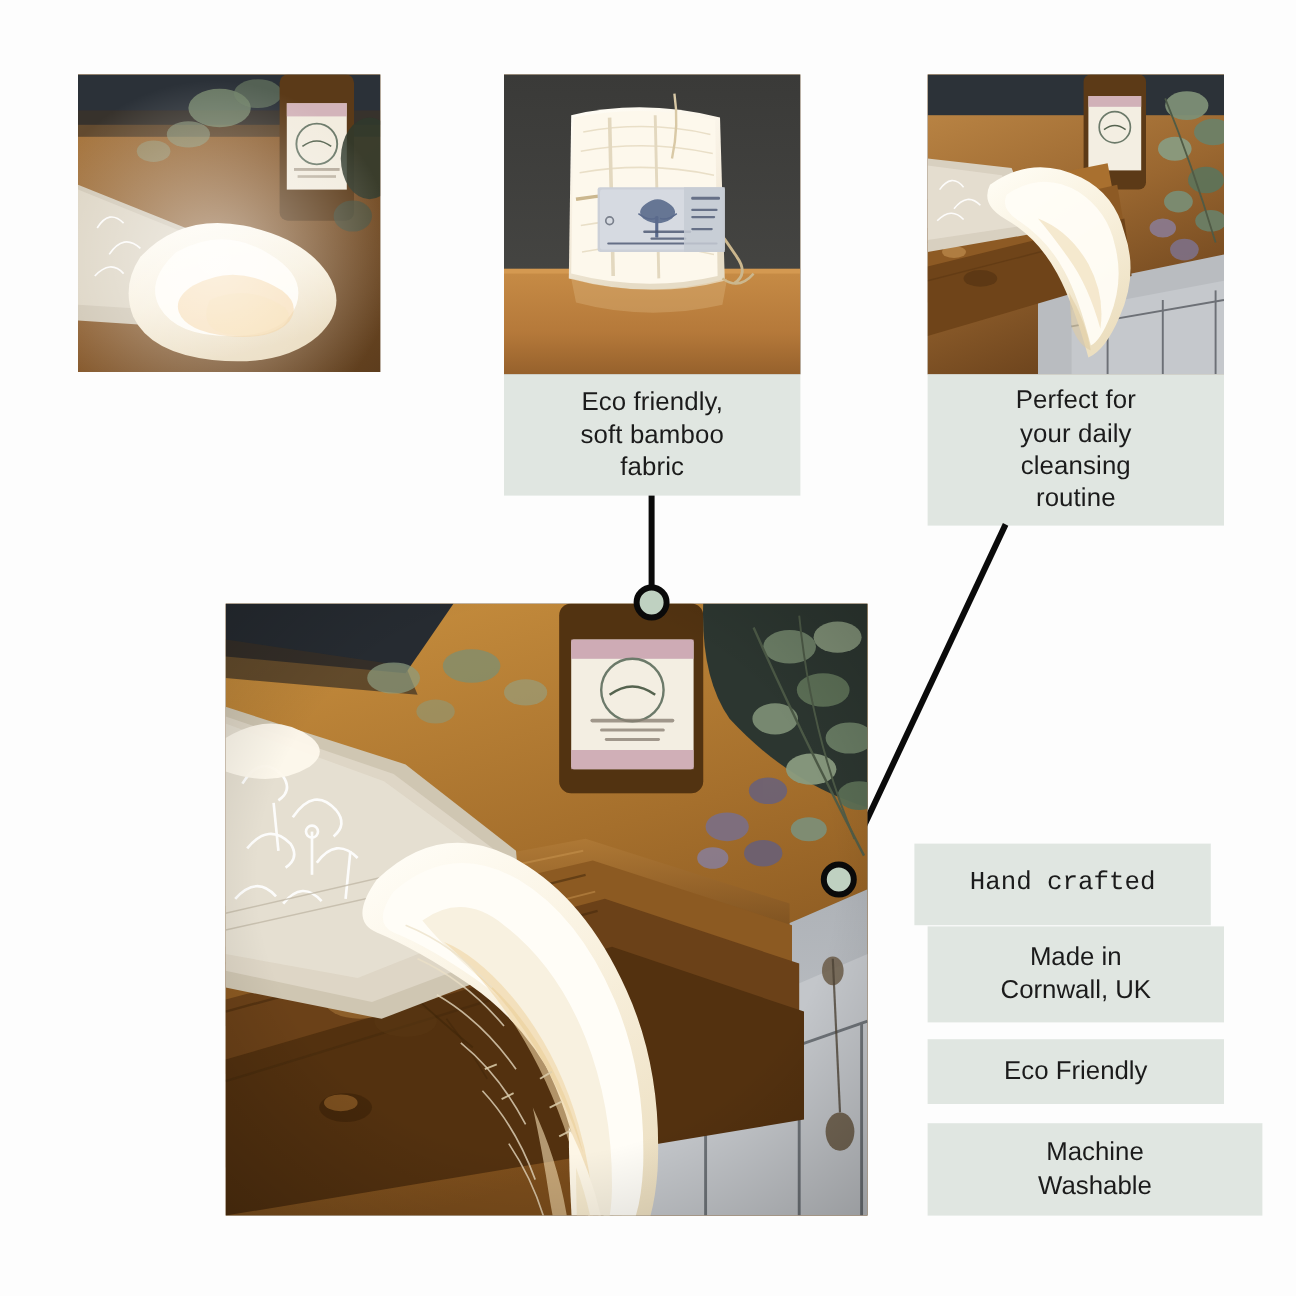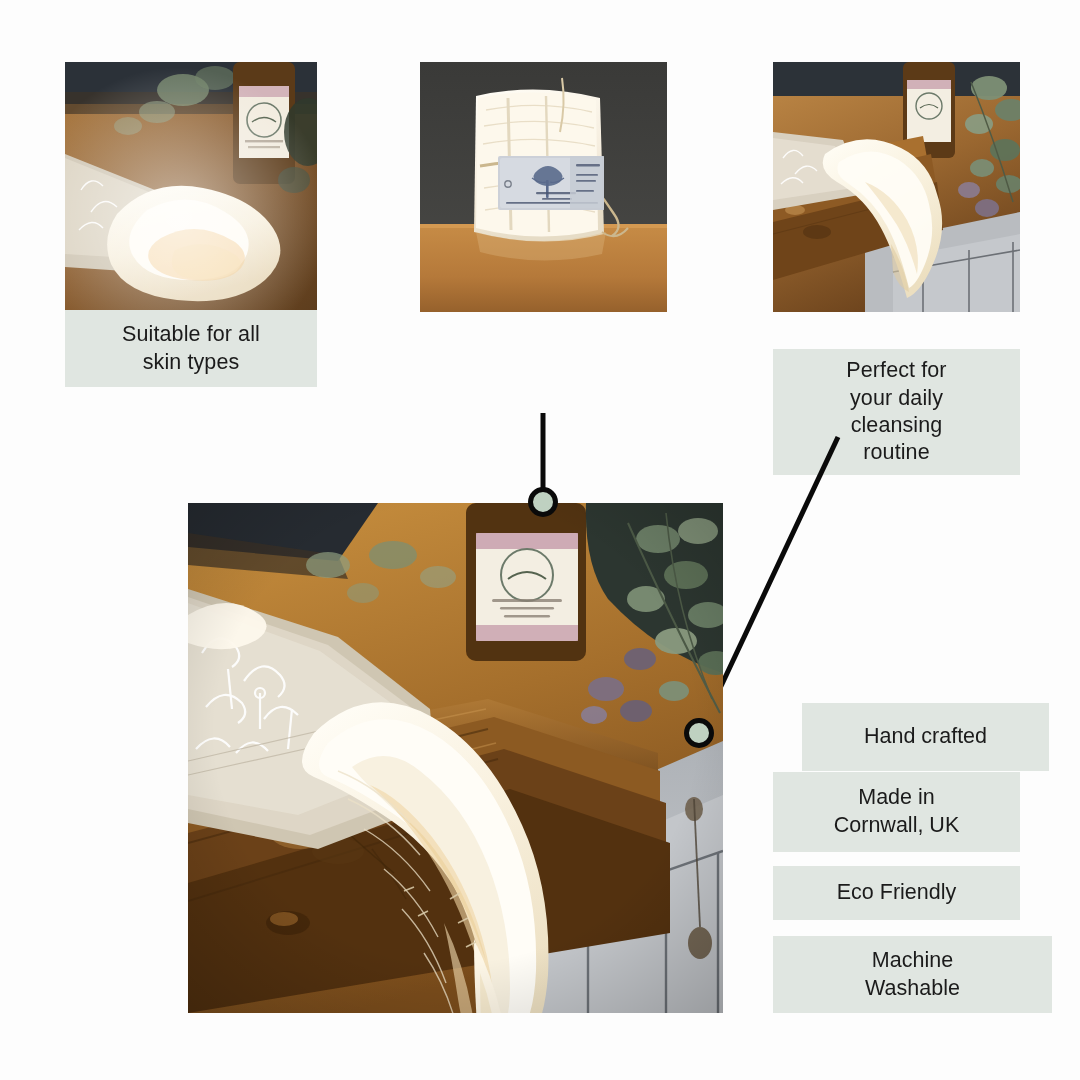--- a/index.html
+++ b/index.html
@@ -103,22 +103,20 @@
         <path d="M46 176 q10 -14 20 -3"></path>
       </g>
 
       <path d="M52 152 q34 -36 86 -26 q50 10 70 40 q18 28 -8 52 q-30 26 -88 20 q-52 -6 -66 -36 q-10 -26 6 -50 Z" fill="url(#p1cloth)"></path>
       <path d="M82 148 q40 -22 78 2 q30 18 22 42 q-10 26 -56 26 q-44 0 -58 -24 q-12 -22 14 -46 Z" fill="#fffdf7" opacity=".92"></path>
       <path d="M96 176 q36 -20 74 4 q16 12 6 26 q-14 16 -52 12 q-34 -4 -40 -20 q-4 -12 12 -22 Z" fill="#f2c98a" opacity=".55"></path>
       <path d="M110 188 q32 -14 62 6 q8 8 -2 16 q-20 12 -48 6 q-22 -6 -12 -28 Z" fill="#f6ddb0" opacity=".7"></path>
       <rect width="252" height="248" fill="url(#p1glow)"></rect>
     </svg>
   </div>
-  <div class="caption" style="left:65px;top:310px;width:252px;height:77px;">Suitable for all
-skin types</div>
 
   <div class="photo" style="left:420px;top:62px;width:247px;height:250px;">
     <svg viewBox="0 0 247 250" preserveAspectRatio="none">
       <defs>
         <linearGradient id="p2tablebg" x1="0" y1="0" x2="0" y2="1">
           <stop offset="0%" stop-color="#3a3a38"></stop>
           <stop offset="100%" stop-color="#4a4a47"></stop>
         </linearGradient>
         <linearGradient id="p2table" x1="0" y1="0" x2="0" y2="1">
           <stop offset="0%" stop-color="#c78c46"></stop>
@@ -172,20 +170,23 @@
       <g fill="#55607a" opacity=".85">
         <rect x="156" y="102" width="24" height="2.4" rx="1"></rect>
         <rect x="156" y="112" width="22" height="1.8" rx=".9"></rect>
         <rect x="156" y="118" width="20" height="1.8" rx=".9"></rect>
         <rect x="156" y="128" width="18" height="1.8" rx=".9"></rect>
       </g>
 
       <path d="M56 170 q64 18 130 0 l-4 22 q-62 14 -122 -2 Z" fill="#e0bb83" opacity=".35"></path>
     </svg>
   </div>
+  <div class="caption" style="left:420px;top:312px;width:247px;height:101px;">Eco friendly,
+soft  bamboo
+fabric</div>
 
   <div class="photo" style="left:773px;top:62px;width:247px;height:250px;">
     <svg viewBox="0 0 247 250" preserveAspectRatio="none">
       <defs>
         <linearGradient id="p3wood" x1="0" y1="0" x2="0.4" y2="1">
           <stop offset="0%" stop-color="#c08a48"></stop>
           <stop offset="55%" stop-color="#9a6730"></stop>
           <stop offset="100%" stop-color="#6d441d"></stop>
         </linearGradient>
         <linearGradient id="p3cloth" x1="0.1" y1="0" x2="0.6" y2="1">
@@ -241,21 +242,21 @@
         <path d="M22 112 q11 -14 22 -3"></path>
         <path d="M8 122 q12 -12 22 -1"></path>
       </g>
 
       <path d="M52 92 q36 -26 76 -6 q28 14 36 46 q12 34 -4 70 q-12 28 -26 34 q-12 -44 -26 -70 q-16 -30 -44 -46 q-20 -12 -12 -28 Z" fill="url(#p3cloth)"></path>
       <path d="M66 100 q30 -20 60 -2 q24 16 30 44 q8 30 -4 60 q-8 20 -16 24 q-10 -40 -22 -62 q-14 -26 -38 -42 q-16 -10 -10 -22 Z" fill="#fffdf6" opacity=".92"></path>
       <path d="M92 120 q26 10 42 38 q14 26 10 54 q-10 -36 -26 -58 q-14 -20 -26 -34 Z" fill="#edd9ae" opacity=".55"></path>
       <path d="M118 182 q14 24 18 48 q-10 -4 -16 -20 Z" fill="#e0cba2" opacity=".6"></path>
     </svg>
   </div>
-  <div class="caption" style="left:773px;top:312px;width:247px;height:126px;margin-top:37px;">Perfect for
+  <div class="caption" style="left:773px;top:312px;width:247px;height:126px;">Perfect for
 your daily
 cleansing
 routine</div>
 
   <svg class="connector-layer" viewBox="0 0 1080 1080">
     <line x1="543" y1="413" x2="543" y2="502" stroke="#0a0a0a" stroke-width="5"></line>
     <line x1="838" y1="437" x2="699" y2="733" stroke="#0a0a0a" stroke-width="5"></line>
   </svg>
 
   <div class="photo" style="left:188px;top:503px;width:535px;height:510px;">
@@ -410,20 +411,20 @@
 
       <path d="M0 112 q40 -24 72 0 q14 12 -2 24 q-30 18 -70 4 Z" fill="#fdf8ec" opacity=".95"></path>
 
       <rect width="535" height="510" fill="url(#hVig)"></rect>
     </svg>
   </div>
 
   <div class="dot" style="left:528px;top:487px;"></div>
   <div class="dot" style="left:684px;top:718px;"></div>
 
-  <div class="chip" style="left:802px;top:703px;width:247px;height:68px;">Hand crafted</div>
+  <div class="chip" style="left:762px;top:703px;width:247px;height:68px;font-family:Liberation Mono, monospace;">Hand crafted</div>
   <div class="chip" style="left:773px;top:866px;width:247px;height:54px;">Eco Friendly</div>
   <div class="chip" style="left:773px;top:772px;width:247px;height:80px;">Made in
 Cornwall, UK</div>
   <div class="chip" style="left:773px;top:936px;width:279px;height:77px;">Machine
 Washable</div>
 
 </div>
 
 </body></html>

